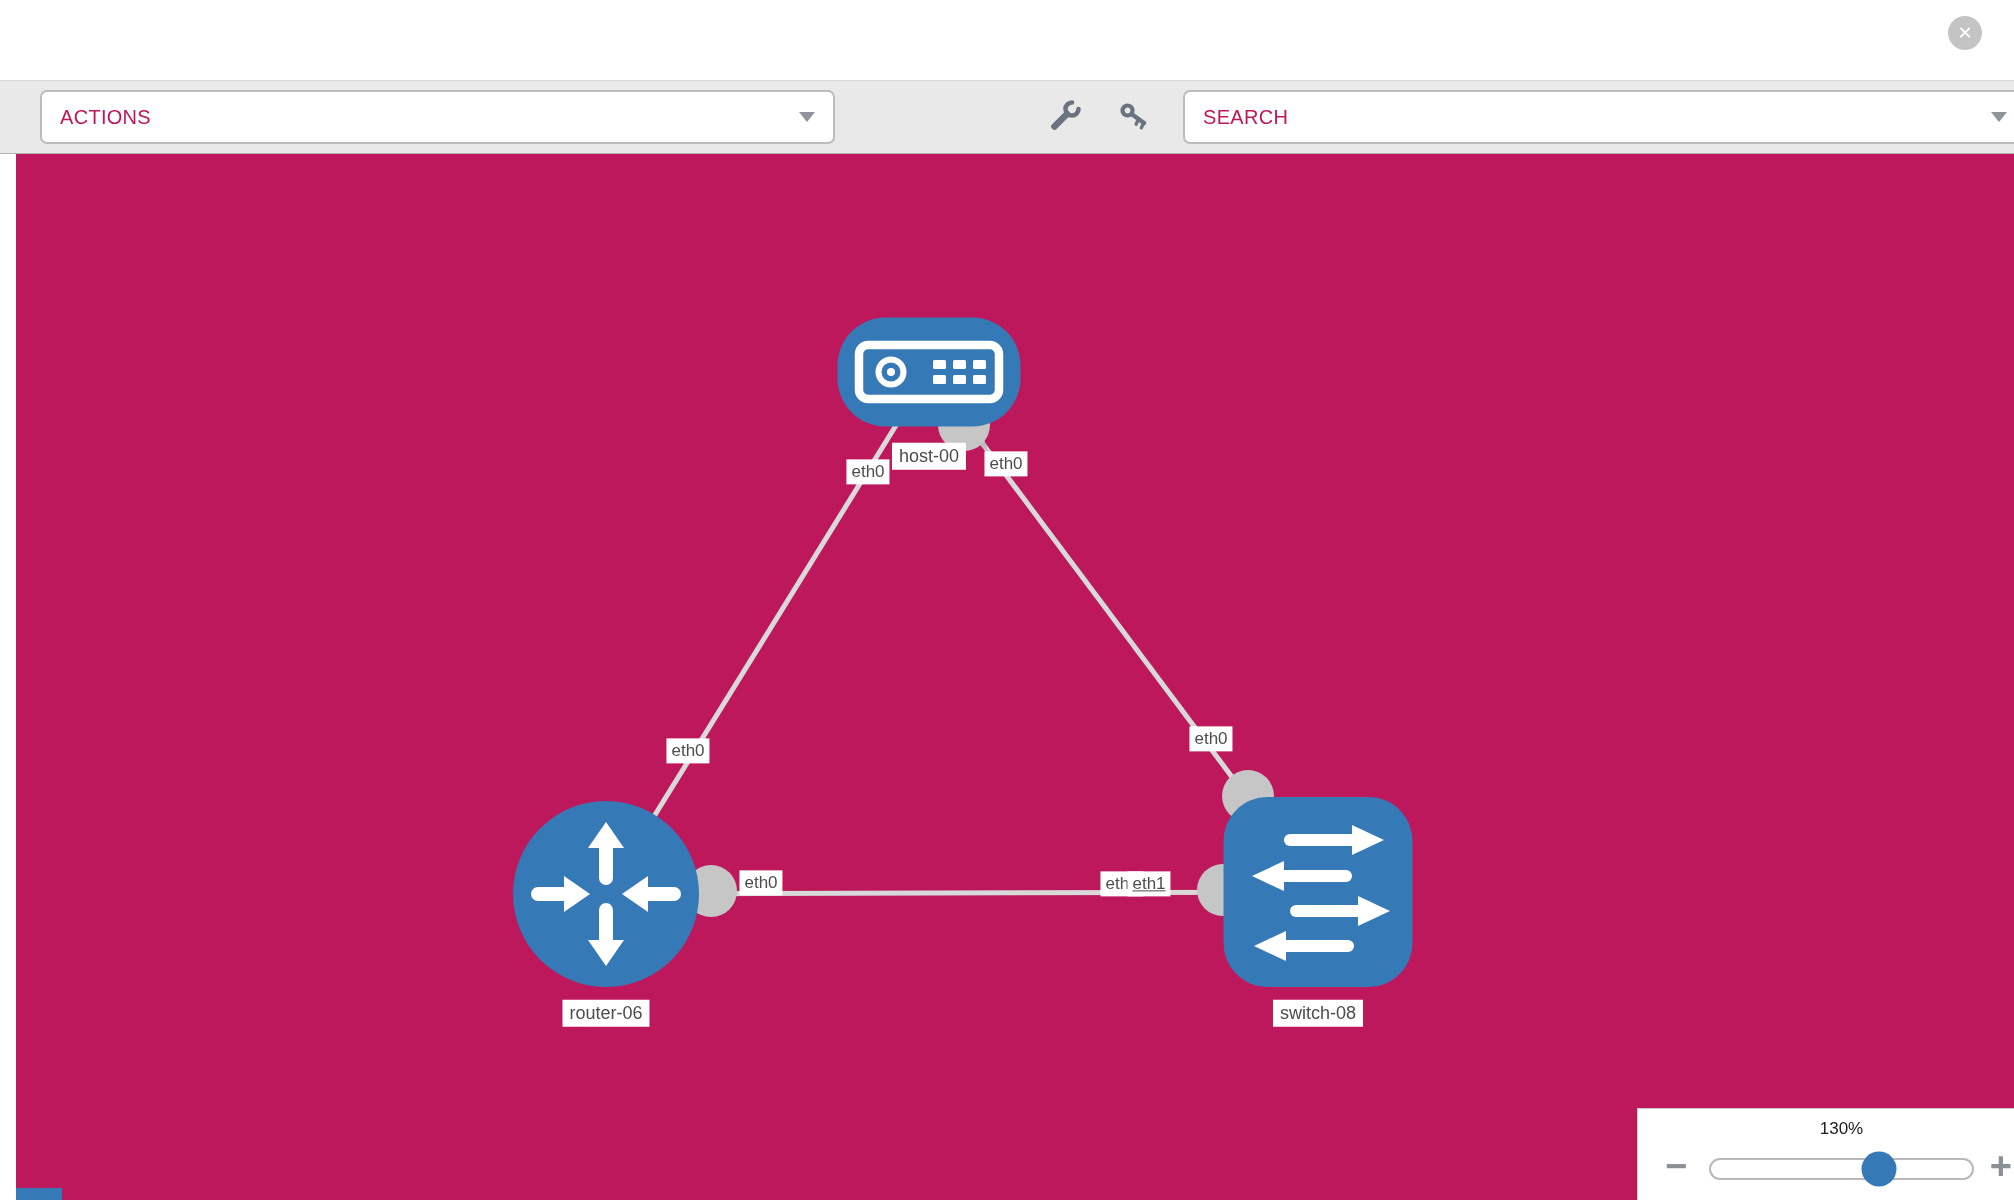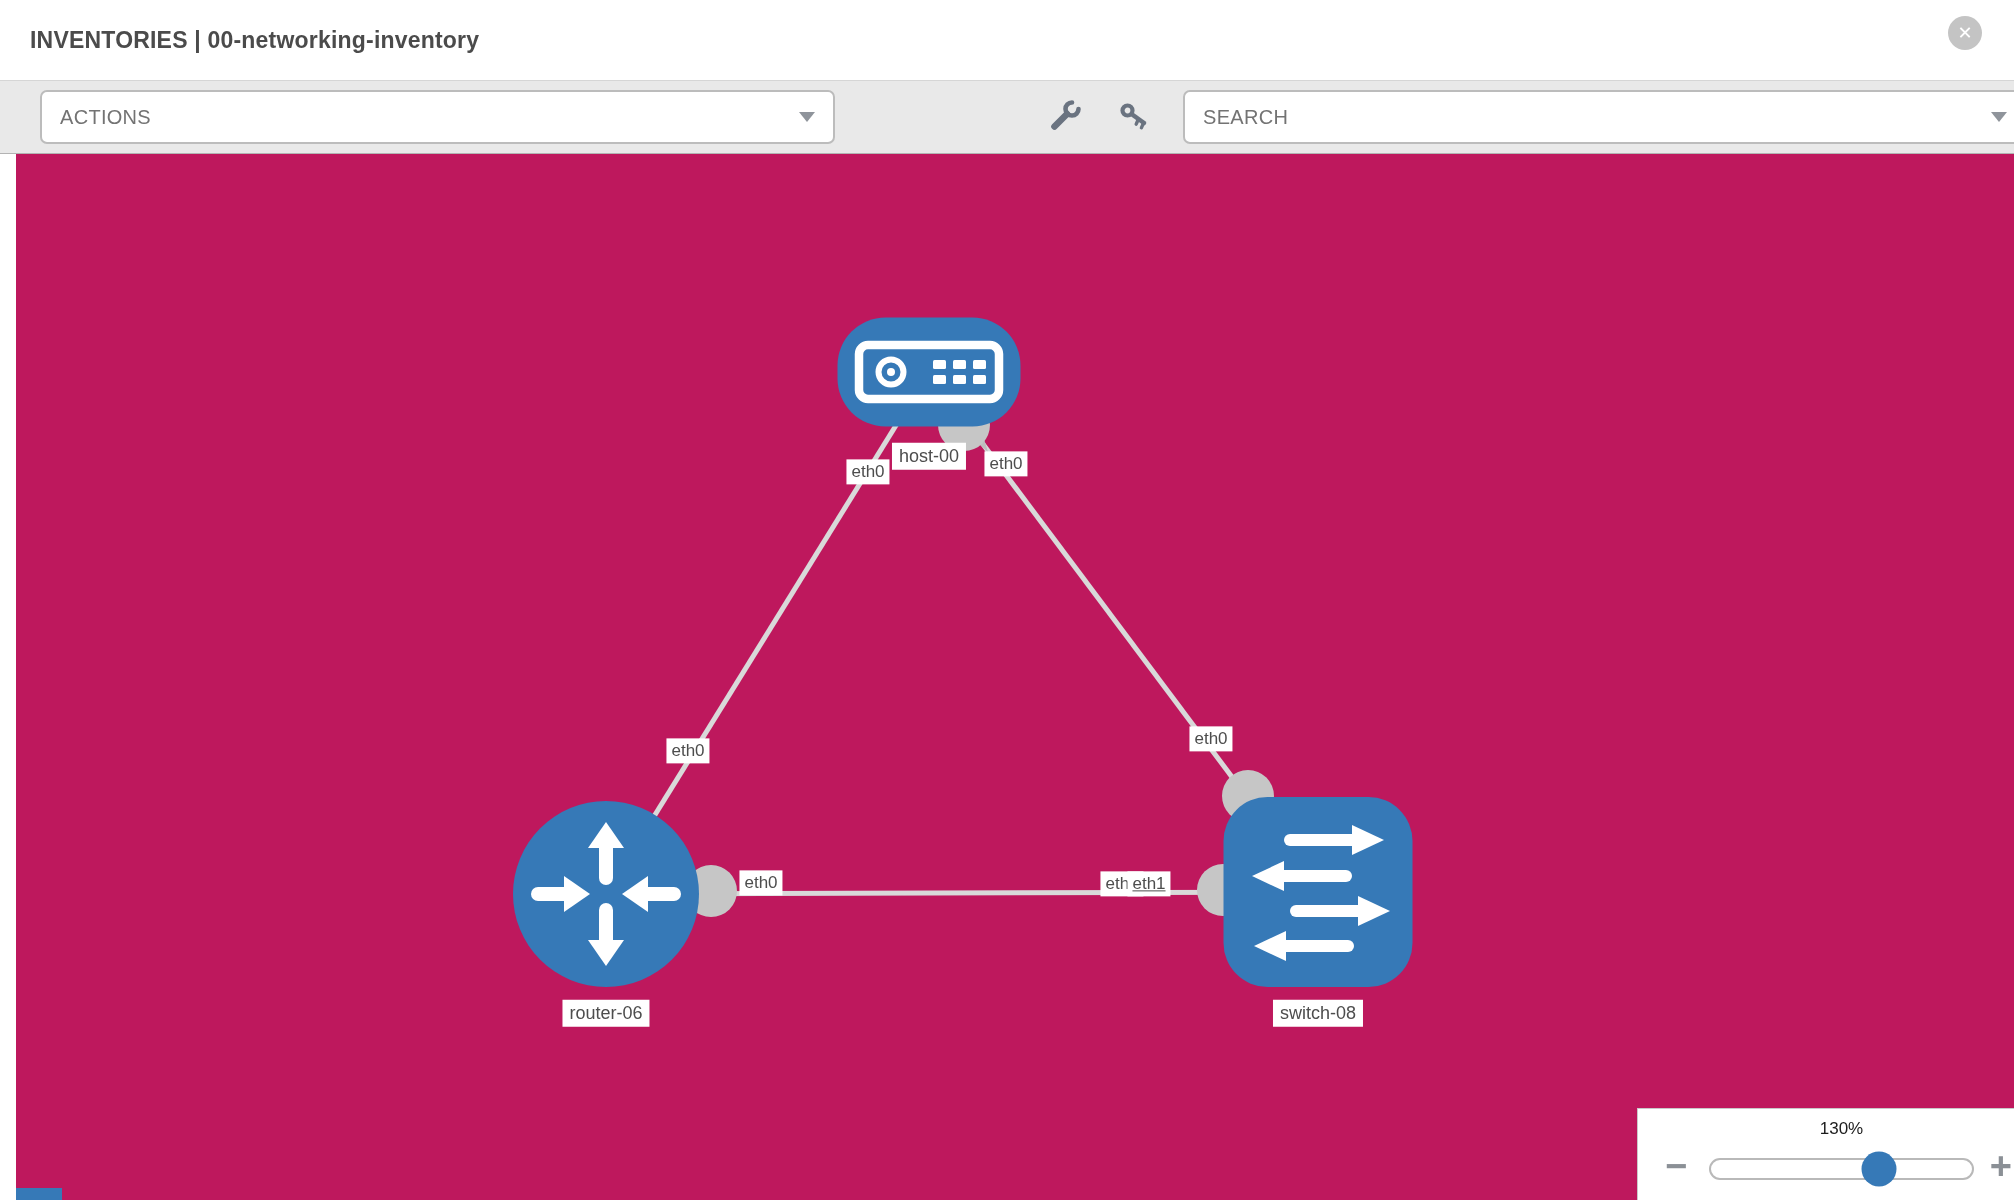--- a/index.html
+++ b/index.html
@@ -14,21 +14,21 @@
   .close-btn{position:absolute;right:32px;top:16px;width:34px;height:34px;border-radius:50%;
     background:#c4c4c4;color:#ffffff;display:flex;align-items:center;justify-content:center;
     font-size:18px;font-weight:bold;cursor:pointer;user-select:none;}
   
   .toolbar{position:relative;height:72px;background:#e9e9e9;
     border-top:1px solid #d6d6d6;border-bottom:1px solid #b3b3b3;}
   .select-box{position:absolute;top:9px;height:54px;background:#ffffff;border:2px solid #bcbcbc;
     border-radius:7px;box-sizing:border-box;display:flex;align-items:center;padding:0 18px;cursor:pointer;}
   .select-box.actions{left:40px;width:795px;}
   .select-box.search{left:1183px;width:844px;}
-  .select-label{flex:1;font-size:20px;color:#737373;letter-spacing:.3px;}
+  .select-label{flex:1;font-size:20px;color:#be185d;letter-spacing:.3px;}
   .caret{width:0;height:0;border-left:8px solid transparent;border-right:8px solid transparent;
     border-top:10px solid #8f949b;}
   .tool-icon-btn{position:absolute;top:19px;width:34px;height:34px;cursor:pointer;}
   .tool-icon-btn.wrench{left:1049px;}
   .tool-icon-btn.key{left:1117px;}
   
   .canvas{position:absolute;top:154px;left:16px;width:2014px;height:1046px;background:#be185d;}
   #topo-svg{position:absolute;left:0;top:0;width:2014px;height:1046px;}
   .chip{position:absolute;transform:translate(-50%,-50%);background:#ffffff;color:#4d4d4d;
     font-size:17px;line-height:1.25;padding:2px 5px;white-space:nowrap;}
@@ -45,21 +45,20 @@
   .zoom-track{position:absolute;left:71px;top:49px;width:265px;height:22px;background:#ffffff;
     border:2px solid #b9b9b9;border-radius:12px;box-sizing:border-box;cursor:pointer;}
   .zoom-handle{position:absolute;top:50%;transform:translate(-50%,-50%);width:35px;height:35px;
     border-radius:50%;background:#3679b7;cursor:grab;}
   .footer-accent{position:absolute;left:0;bottom:0;width:46px;height:12px;background:#3679b7;}
 </style>
 </head>
 <body>
 
 <div class="app-header">
-  <div class="app-title">INVENTORIES | 00-networking-inventory</div>
   <div class="close-btn">
     <span>✕</span>
   </div>
 </div>
 
 <div class="toolbar">
   <div class="select-box actions">
     <span class="select-label">ACTIONS</span>
     <span class="caret"></span>
   </div>

